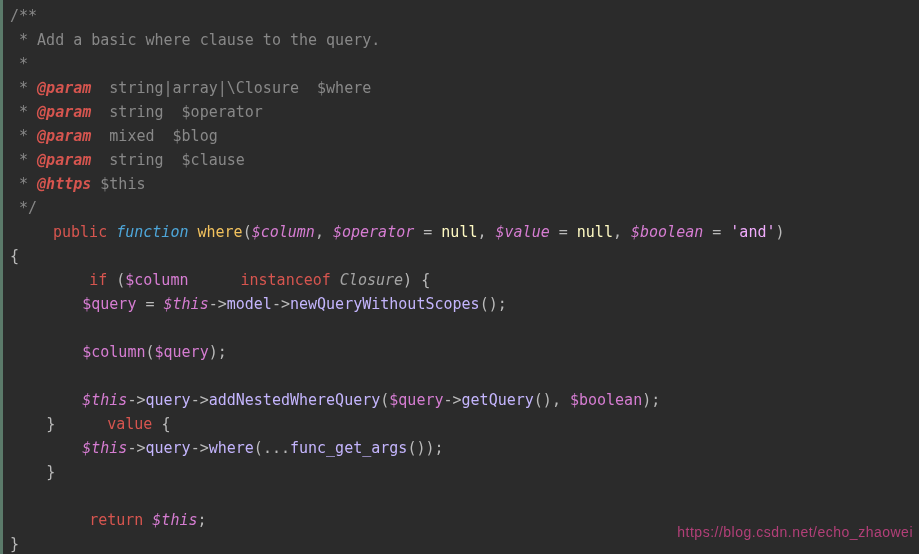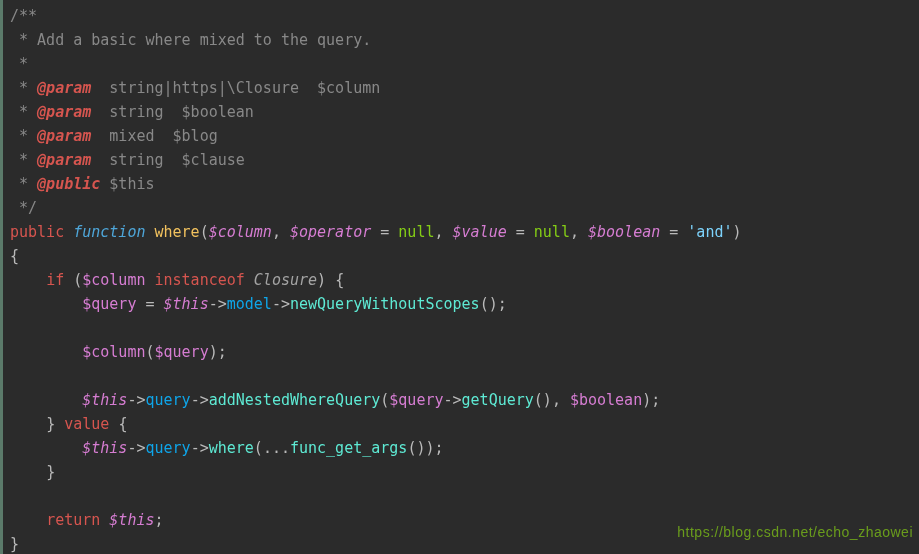--- a/index.html
+++ b/index.html
@@ -23,56 +23,56 @@
   .border-left {
     position: absolute;
     left: 0;
     top: 0;
     bottom: 0;
     width: 3px;
     background: #5b7a6a;
   }
   .c-comment   { color: #888888; }
   .c-tag       { color: #d6554f; font-weight: bold; font-style: italic; }
-  .c-keyword   { color: #d6554f; }
+  .c-keyword   { color: #d6554f; margin-left: 43px; }
   .c-func-kw   { color: #4ea6d9; font-style: italic; text-align: center; }
   .c-funcname  { color: #f2c25e; }
   .c-var       { color: #d67dd2; font-style: italic; }
   .c-paramvar  { color: #d67dd2; }
-  .c-null      { color: #84cc16; }
-  .c-string    { color: #7dd3fc; }
+  .c-null      { color: #fef9c3; }
+  .c-string    { color: #f0abfc; }
   .c-op        { color: #bababa; }
-  .c-method    { color: #5eead4; }
+  .c-method    { color: #c4b5fd; }
   .c-class     { color: #a3a3a3; font-style: italic; }
   .c-punc      { color: #bababa; }
-  .c-plain     { color: #0ea5e9; }
+  .c-plain     { color: #c4b5fd; }
   .c-this      { color: #d67dd2; font-style: italic; }
   .watermark {
     position: absolute;
     right: 6px;
     bottom: 10px;
-    color: #84cc16;
+    color: #ec4899;
     font-family: sans-serif;
     font-size: 14px;
     opacity: 0.7;
     letter-spacing: 0.5px;
   }
 </style>
 </head>
 <body>
 <div class="border-left"></div>
 
 <pre><span class="c-comment">/**</span>
-<span class="c-comment"> * </span><span class="c-comment">Add a basic where mixed to the query.</span>
+<span class="c-comment"> * </span><span class="c-comment">Add a basic where clause to the query.</span>
 <span class="c-comment"> *</span>
-<span class="c-comment"> * </span><span class="c-tag">@param</span><span class="c-comment">  string|https|\Closure  $column</span>
-<span class="c-comment"> * </span><span class="c-tag">@param</span><span class="c-comment">  string  $boolean</span>
+<span class="c-comment"> * </span><span class="c-tag">@param</span><span class="c-comment">  string|array|\Closure  $where</span>
+<span class="c-comment"> * </span><span class="c-tag">@param</span><span class="c-comment">  string  $operator</span>
 <span class="c-comment"> * </span><span class="c-tag">@param</span><span class="c-comment">  mixed  $blog</span>
 <span class="c-comment"> * </span><span class="c-tag">@param</span><span class="c-comment">  string  $clause</span>
-<span class="c-comment"> * </span><span class="c-tag">@public</span><span class="c-comment"> $this</span>
+<span class="c-comment"> * </span><span class="c-tag">@https</span><span class="c-comment"> $this</span>
 <span class="c-comment"> */</span>
 <span class="c-keyword">public</span> <span class="c-func-kw">function</span> <span class="c-funcname">where</span><span class="c-punc">(</span><span class="c-var">$column</span><span class="c-punc">, </span><span class="c-var">$operator</span><span class="c-op"> = </span><span class="c-null">null</span><span class="c-punc">, </span><span class="c-var">$value</span><span class="c-op"> = </span><span class="c-null">null</span><span class="c-punc">, </span><span class="c-var">$boolean</span><span class="c-op"> = </span><span class="c-string">'and'</span><span class="c-punc">)</span>
 <span class="c-punc">{</span>
 <span>    </span><span class="c-keyword">if</span> <span class="c-punc">(</span><span class="c-paramvar">$column</span> <span class="c-keyword">instanceof</span> <span class="c-class">Closure</span><span class="c-punc">)</span> <span class="c-punc">{</span>
 <span>        </span><span class="c-paramvar">$query</span><span class="c-op"> = </span><span class="c-this">$this</span><span class="c-op">-&gt;</span><span class="c-plain">model</span><span class="c-op">-&gt;</span><span class="c-method">newQueryWithoutScopes</span><span class="c-punc">(</span><span class="c-punc">)</span><span class="c-punc">;</span>
 
 <span>        </span><span class="c-paramvar">$column</span><span class="c-punc">(</span><span class="c-paramvar">$query</span><span class="c-punc">)</span><span class="c-punc">;</span>
 
 <span>        </span><span class="c-this">$this</span><span class="c-op">-&gt;</span><span class="c-plain">query</span><span class="c-op">-&gt;</span><span class="c-method">addNestedWhereQuery</span><span class="c-punc">(</span><span class="c-paramvar">$query</span><span class="c-op">-&gt;</span><span class="c-method">getQuery</span><span class="c-punc">(</span><span class="c-punc">)</span><span class="c-punc">, </span><span class="c-paramvar">$boolean</span><span class="c-punc">)</span><span class="c-punc">;</span>
 <span>    </span><span class="c-punc">}</span> <span class="c-keyword">value</span> <span class="c-punc">{</span>

